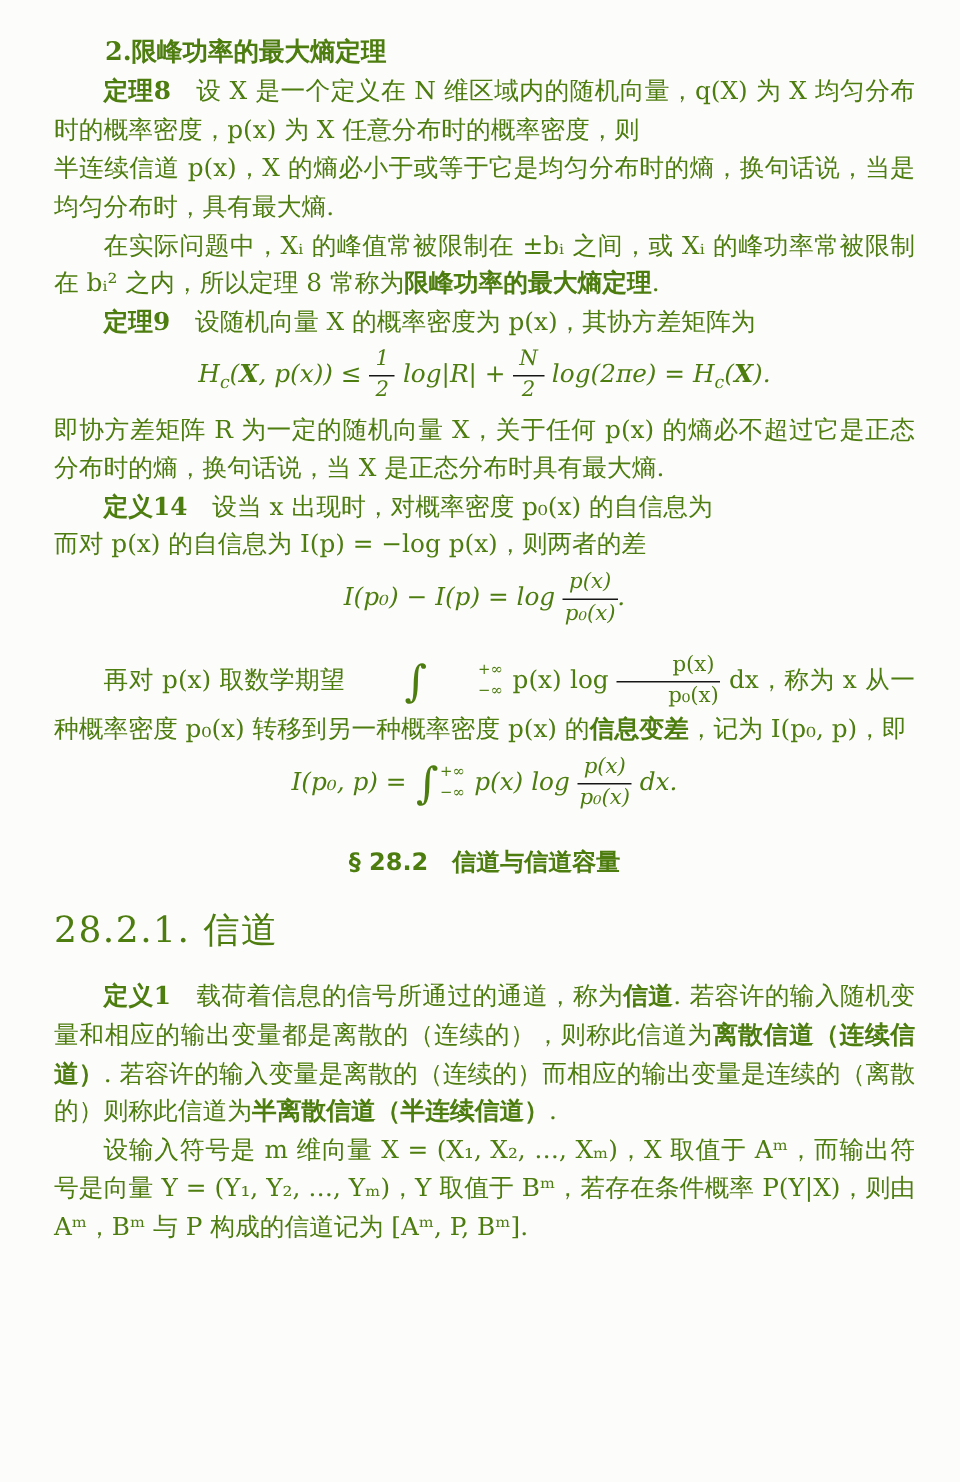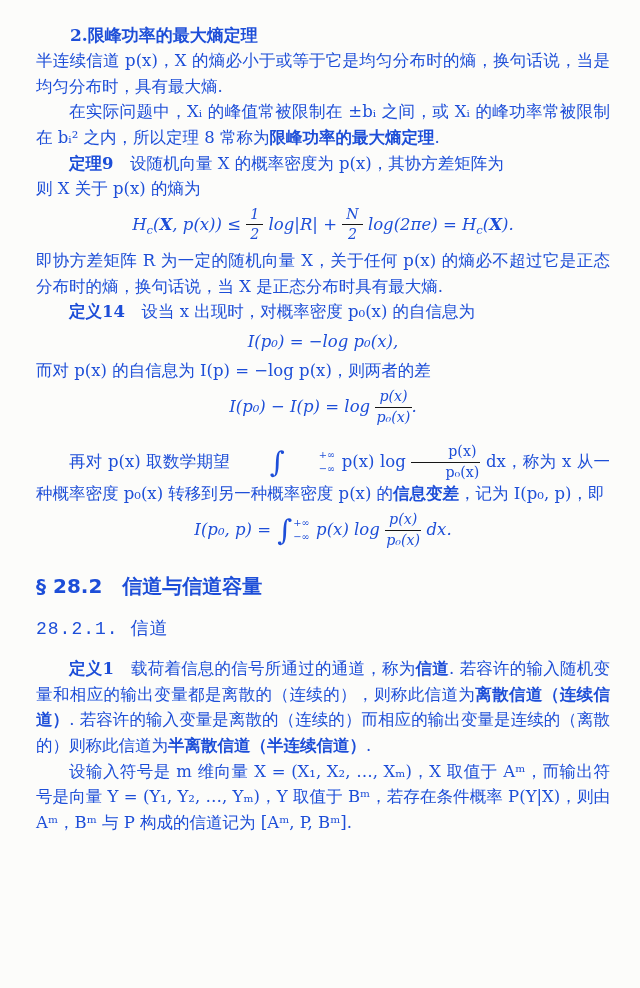--- a/index.html
+++ b/index.html
@@ -6,21 +6,21 @@
     margin: 0;
     padding: 0;
     background: #e8e8e4;
   }
   .page {
     position: relative;
     width: 640px;
     height: 988px;
     margin: 0 auto;
     background: #fcfcfa;
-    color: #1d4ed8;
+    color: #4d7c0f;
     font-family: "DejaVu Serif", "Liberation Serif", serif;
     font-size: 16.5px;
     line-height: 1.55;
     box-sizing: border-box;
     padding: 22px 30px 0 36px;
     overflow: hidden;
   }
   .para { margin: 0; text-align: justify; }
   .indent { text-indent: 2em; }
   .lbl { font-weight: bold; }
@@ -58,64 +58,63 @@
   .int-lims {
     display: inline-flex;
     flex-direction: column;
     justify-content: space-between;
     font-size: 60%;
     line-height: 1;
     padding: 2px 0 3px 1px;
   }
   .section-heading {
     margin: 22px 0 12px;
+    text-align: center;
     font-weight: bold;
-    font-size: 20px;
+    font-size: 16px;
     font-family: "DejaVu Sans", "Liberation Sans", sans-serif;
   }
   .subsection-heading {
     margin: 14px 0 12px;
-    font-size: 18px;
+    font-size: 24px;
     font-weight: normal;
     letter-spacing: 1px;
-    font-family: Liberation Mono, monospace;
   }
 </style>
 </head>
 <body>
 
 <div class="page">
 
   <p class="list-heading">2.限峰功率的最大熵定理</p>
 
+  <p class="para indent"><span class="lbl">定理8</span><span>　设 X 是一个定义在 N 维区域内的随机向量，q(X) 为 X 均匀分布时的概率密度，p(x) 为 X 任意分布时的概率密度，则</span></p>
 
 
   <p class="para">半连续信道 p(x)，X 的熵必小于或等于它是均匀分布时的熵，换句话说，当是均匀分布时，具有最大熵.</p>
 
   <p class="para indent"><span>在实际问题中，Xᵢ 的峰值常被限制在 ±bᵢ 之间，或 Xᵢ 的峰功率常被限制在 bᵢ² 之内，所以定理 8 常称为</span><b>限峰功率的最大熵定理</b><span>.</span></p>
 
 
   <p class="para indent"><span class="lbl">定理9</span><span>　设随机向量 X 的概率密度为 p(x)，其协方差矩阵为</span></p>
 
 
-  <p class="para">则 X 关于 p(x) 的熵为</p>
 
   <div class="formula"><span>H</span><sub>c</sub><span>(</span><span class="fx">X</span><span>, p(x)) ≤ </span><span class="frac">
         <span class="num">1</span>
         <span class="den">2</span>
       </span><span> log|R| + </span><span class="frac">
         <span class="num">N</span>
         <span class="den">2</span>
       </span><span> log(2πe) = H</span><sub>c</sub><span>(</span><span class="fx">X</span><span>).</span></div>
 
   <p class="para">即协方差矩阵 R 为一定的随机向量 X，关于任何 p(x) 的熵必不超过它是正态分布时的熵，换句话说，当 X 是正态分布时具有最大熵.</p>
 
   <p class="para indent"><span class="lbl">定义14</span><span>　设当 x 出现时，对概率密度 p₀(x) 的自信息为</span></p>
 
-  <div class="formula">I(p₀) = −log p₀(x),</div>
 
   <p class="para">而对 p(x) 的自信息为 I(p) = −log p(x)，则两者的差</p>
 
   <div class="formula"><span>I(p₀) − I(p) = log </span><span class="frac">
         <span class="num">p(x)</span>
         <span class="den">p₀(x)</span>
       </span><span>.</span><p></p></div>
 
   <p class="para indent"><span>再对 p(x) 取数学期望 </span><span class="intg">
         <span class="int-sign">∫</span>

